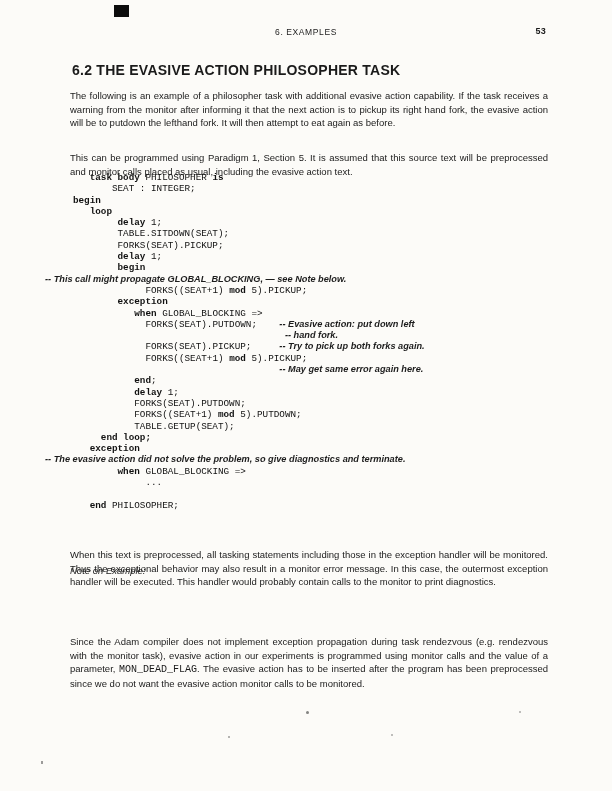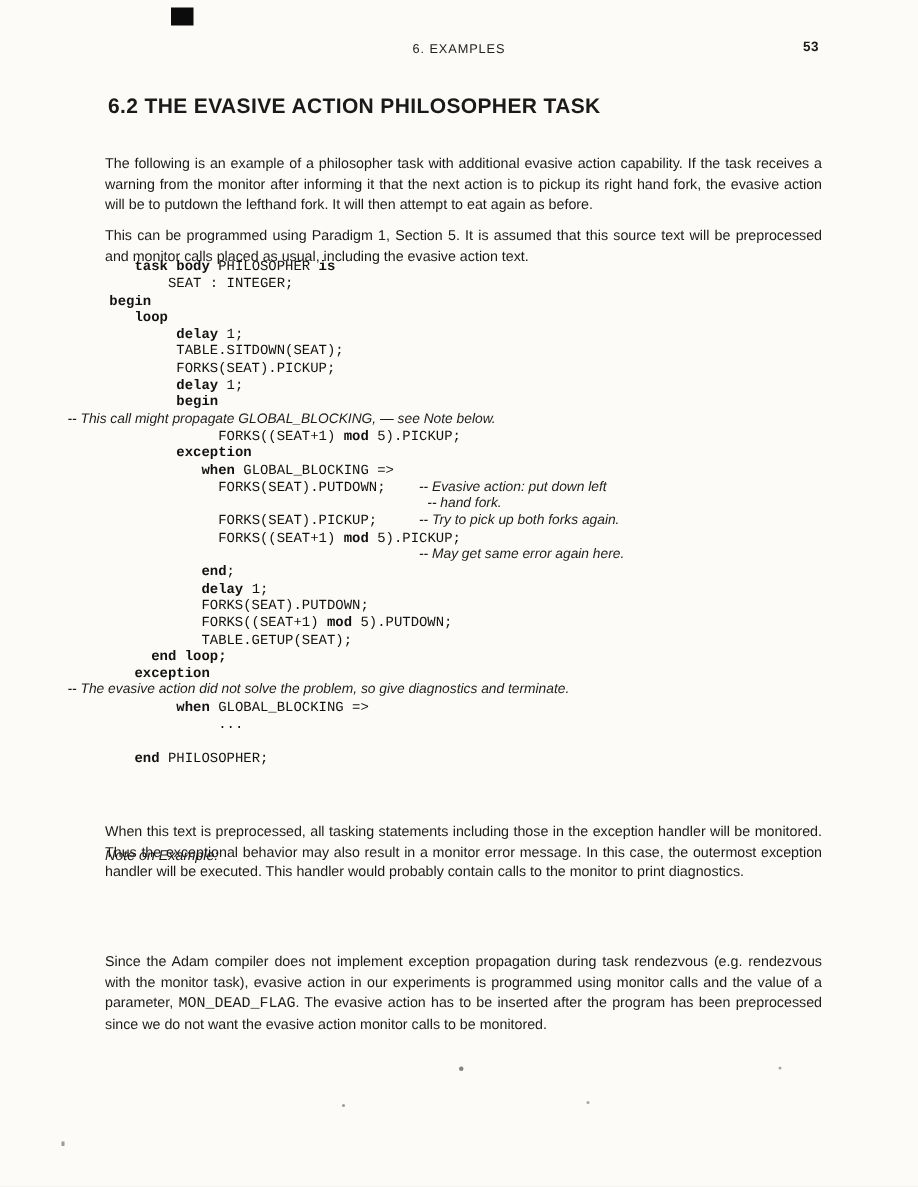--- a/index.html
+++ b/index.html
@@ -22,33 +22,33 @@
     font-size:9px;font-weight:bold;letter-spacing:0.3px;text-align:right;
   }
   .section-title{
     position:absolute;top:62px;left:72px;
     font-size:14px;font-weight:bold;letter-spacing:0.25px;
   }
   .para{
     position:absolute;left:70px;width:478px;
     font-size:9.5px;line-height:13.6px;text-align:justify;
   }
-  #para1{top:103px}
+  #para1{top:89px}
   #para2{top:151px}
   pre.code{
     position:absolute;left:45px;top:172px;margin:0;
     font-family:"Liberation Mono",monospace;
     font-size:9.3px;line-height:11.3px;color:#111;
   }
   .code-line{white-space:pre;min-height:11.3px}
   .seg-k{font-weight:bold}
   .seg-c{font-weight:normal}
   .seg-m{
     font-family:"Liberation Sans",sans-serif;
-    font-style:italic;font-size:9.2px;color:#1c1c1c;
+    font-style:italic;font-size:9.2px;color:#1c1c1c;font-weight:bold;
   }
   .note-label{
     position:absolute;left:70px;top:565px;
     font-size:9.5px;font-style:italic;
   }
   #note-para{top:548px}
   #para3{top:635px}
   .seg-t{font-style:normal}
   .seg-tm{font-family:Liberation Mono, monospace;font-size:10px}
   .artifact{position:absolute;background:#0c0c0c}

